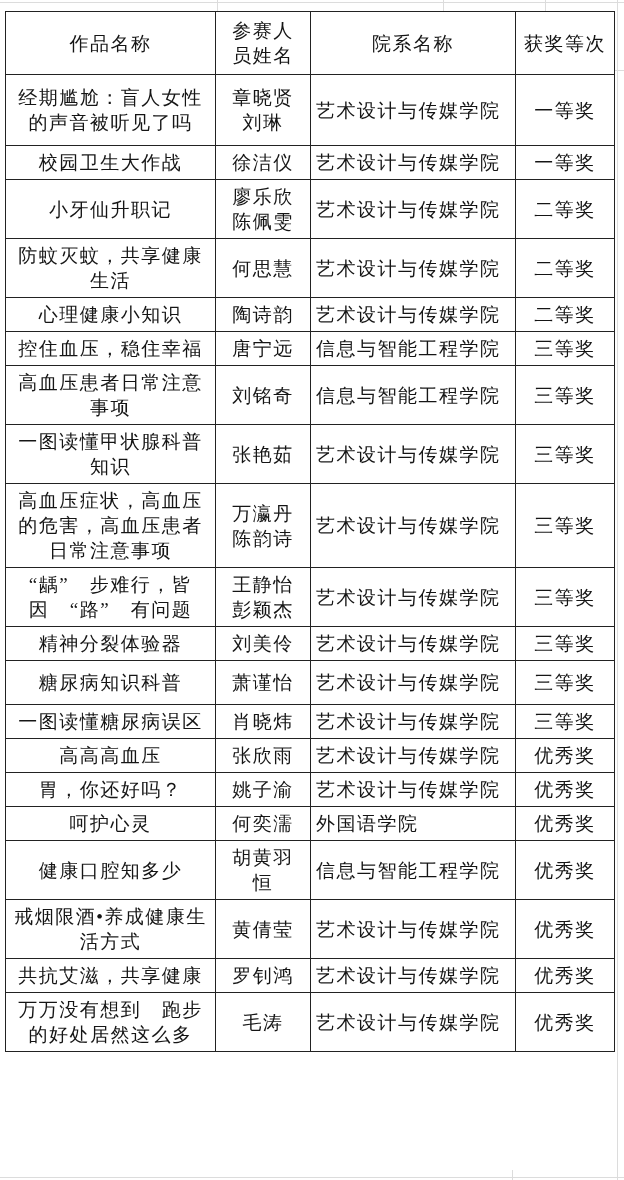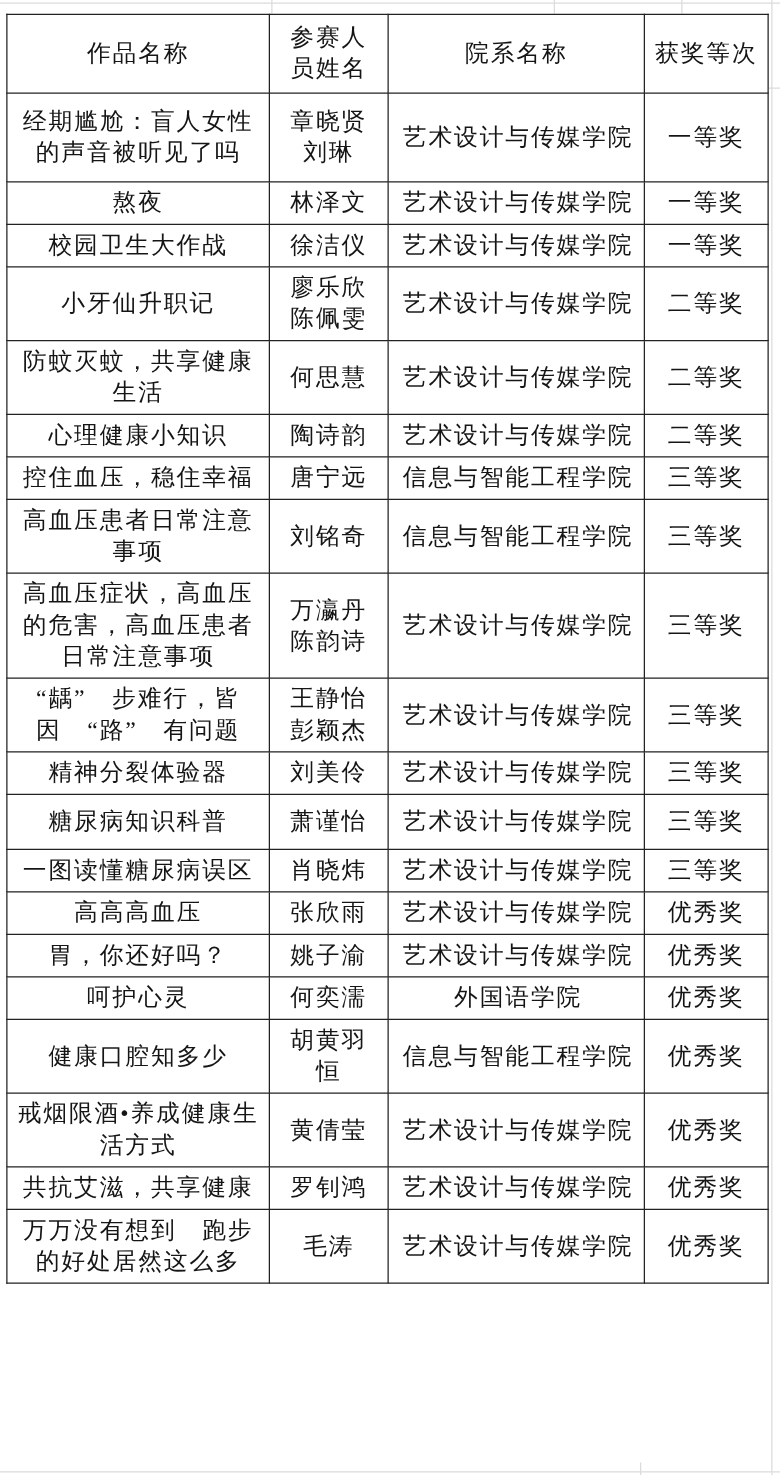--- a/index.html
+++ b/index.html
@@ -30,21 +30,21 @@
     line-height: 25px;
     letter-spacing: 1.5px;
     vertical-align: middle;
     text-align: center;
     white-space: pre-line;
     word-break: break-all;
     padding: 4px 6px;
   }
   thead th { padding: 6px 3px; }
   td.cell-names { padding: 4px 2px; margin-top: 24px; }
-  td.cell-dept  { text-align: center; padding: 4px 2px 4px 5px; }
+  td.cell-dept  { text-align: left; padding: 4px 2px 4px 5px; }
   td.cell-award { padding: 4px 2px; }
   
   tbody tr:nth-child(1) td  { padding-top: 10px; padding-bottom: 10px; }
   tbody tr:nth-child(12) td { padding-top: 9px;  padding-bottom: 9px; }
 </style>
 </head>
 <body>
 
 <div class="sheet">
 
@@ -75,26 +75,20 @@
     </thead>
     <tbody id="awards-body">
   <tr>
     <td class="cell-title">经期尴尬：盲人女性的声音被听见了吗</td>
     <td class="cell-names">章晓贤
 刘琳</td>
     <td class="cell-dept">艺术设计与传媒学院</td>
     <td class="cell-award">一等奖</td>
   </tr>
 
-  <tr>
-    <td class="cell-title">熬夜</td>
-    <td class="cell-names">林泽文</td>
-    <td class="cell-dept">艺术设计与传媒学院</td>
-    <td class="cell-award">一等奖</td>
-  </tr>
 
   <tr>
     <td class="cell-title">校园卫生大作战</td>
     <td class="cell-names">徐洁仪</td>
     <td class="cell-dept">艺术设计与传媒学院</td>
     <td class="cell-award">一等奖</td>
   </tr>
 
 
   <tr>
@@ -127,20 +121,26 @@
     <td class="cell-award">三等奖</td>
   </tr>
 
   <tr>
     <td class="cell-title">高血压患者日常注意事项</td>
     <td class="cell-names">刘铭奇</td>
     <td class="cell-dept">信息与智能工程学院</td>
     <td class="cell-award">三等奖</td>
   </tr>
 
+  <tr>
+    <td class="cell-title">一图读懂甲状腺科普知识</td>
+    <td class="cell-names">张艳茹</td>
+    <td class="cell-dept">艺术设计与传媒学院</td>
+    <td class="cell-award">三等奖</td>
+  </tr>
 
   <tr>
     <td class="cell-title">高血压症状，高血压的危害，高血压患者日常注意事项</td>
     <td class="cell-names">万瀛丹
 陈韵诗</td>
     <td class="cell-dept">艺术设计与传媒学院</td>
     <td class="cell-award">三等奖</td>
   </tr>
 
   <tr>

